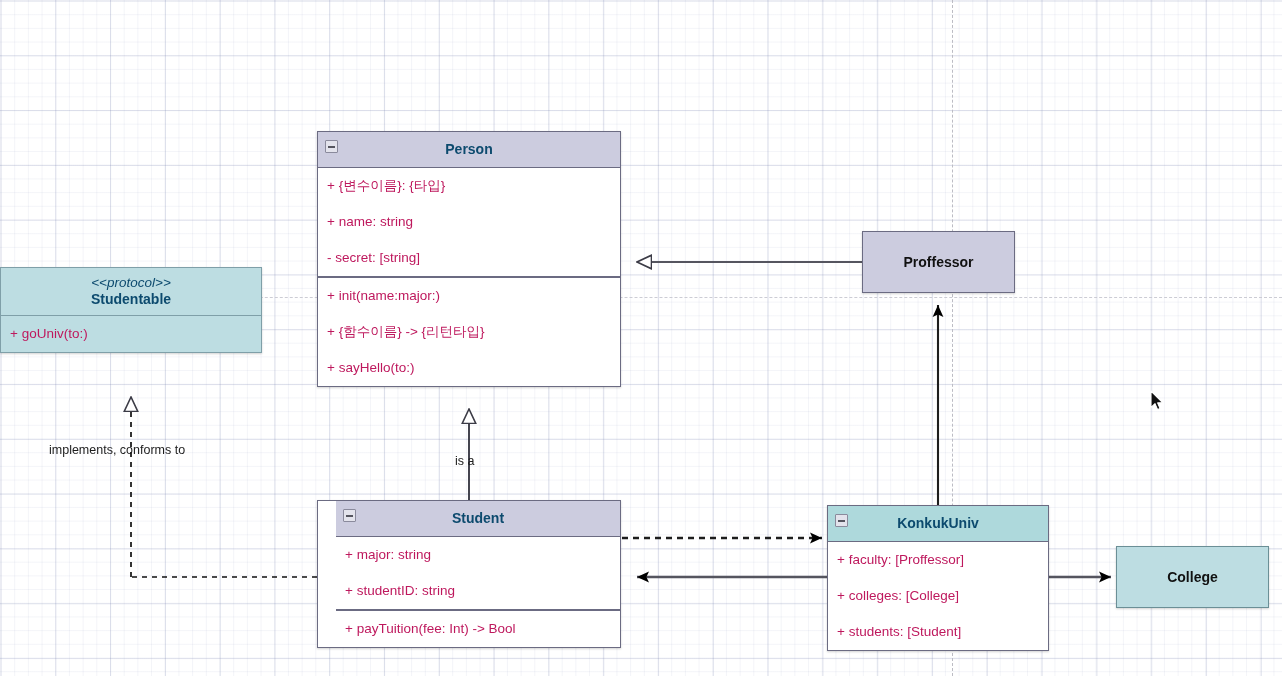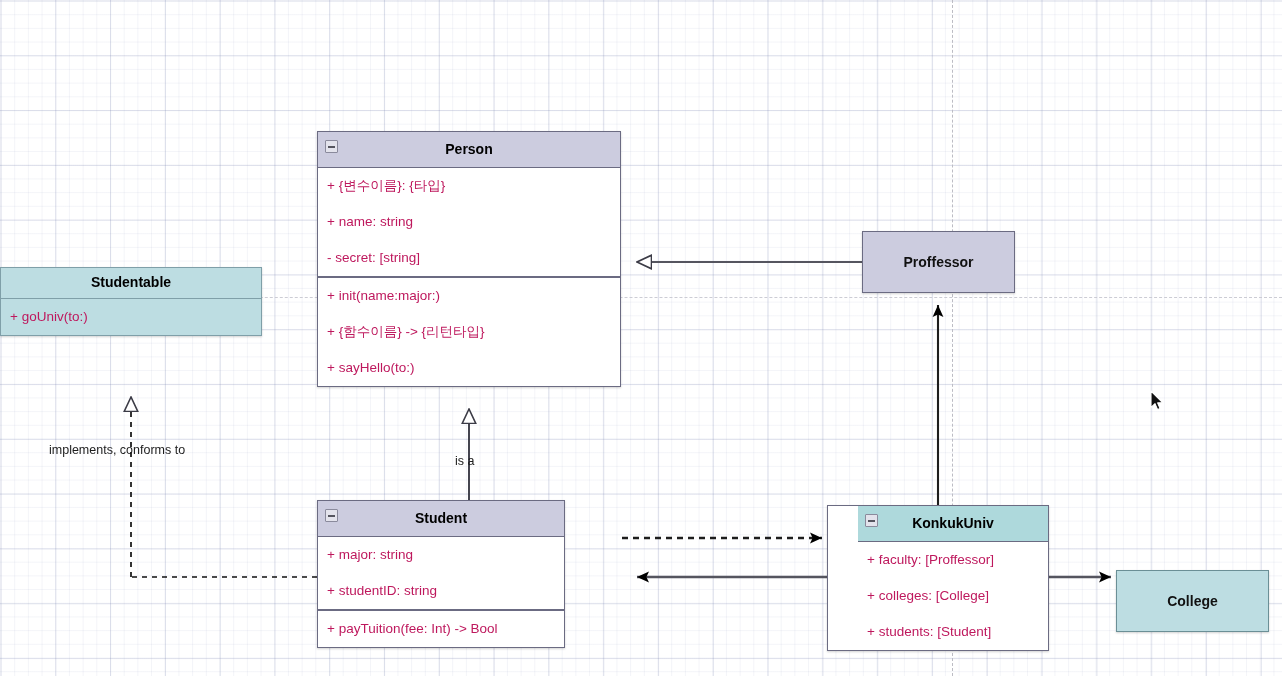--- a/index.html
+++ b/index.html
@@ -69,21 +69,21 @@
     border: 1px solid #6b6b82;
     background: #ffffff;
     box-shadow: 0 1px 2px rgba(0,0,0,0.18);
   }
   .node .hdr {
     position: relative;
     box-sizing: border-box;
     text-align: center;
     font-weight: bold;
     font-size: 14px;
-    color: #000000;
+    color: #0c4a6e;
     border-bottom: 1px solid #6b6b82;
     padding: 9px 4px 9px 4px;
     line-height: 17px;
   }
   .node.lav .hdr { background: #ccccdf; }
   .node.teal .hdr { background: #aed9dc; }
   .node.plain-lav { background: #ccccdf; }
   .node.plain-teal { background: #bddde2; }
 
   .node .collapse {
@@ -199,20 +199,21 @@
     <g>
       <path d="M1049,577 L1111,577" fill="none" stroke="#55555f" stroke-width="2.3" marker-end="url(#filledArrow)"></path>
     </g>
   </svg>
 
   <div class="edge-label" style="left:49px; top:443px;">implements, conforms to</div>
   <div class="edge-label" style="left:455px; top:454px;">is a</div>
 
   <div class="node" id="n-studentable" style="left:0px; top:267px; width:262px; border-color:#7f9fa8;">
     <div class="hdr proto-hdr">
+      <span class="stereotype">&lt;&lt;protocol&gt;&gt;</span>
       <span>Studentable</span>
     </div>
     <div class="compartment proto-body">
       <div class="member">+ goUniv(to:)</div>
     </div>
   </div>
 
   <div class="node lav" id="n-person" style="left:317px; top:131px; width:304px;">
     <div class="hdr">
       <span class="collapse"></span>
@@ -227,47 +228,47 @@
       <div class="member">+ init(name:major:)</div>
       <div class="member">+ {함수이름} -&gt; {리턴타입}</div>
       <div class="member">+ sayHello(to:)</div>
     </div>
   </div>
 
   <div class="node plain-lav" id="n-proffessor" style="left:862px; top:231px; width:153px; height:62px;">
     <div class="plain-label">Proffessor</div>
   </div>
 
-  <div class="node lav" id="n-student" style="left:317px; top:500px; width:248px;">
+  <div class="node lav" id="n-student" style="left:317px; top:500px; width:304px;padding-left:18px;">
     <div class="hdr">
       <span class="collapse"></span>
       <span>Student</span>
     </div>
     <div class="compartment">
       <div class="member">+ major: string</div>
       <div class="member">+ studentID: string</div>
     </div>
     <div class="compartment div-top">
       <div class="member">+ payTuition(fee: Int) -&gt; Bool</div>
     </div>
   </div>
 
-  <div class="node teal" id="n-konkuk" style="left:827px; top:505px; width:222px; border-color:#6b6b82;padding-left:30px;">
+  <div class="node teal" id="n-konkuk" style="left:827px; top:505px; width:222px; border-color:#6b6b82;">
     <div class="hdr">
       <span class="collapse"></span>
       <span>KonkukUniv</span>
     </div>
     <div class="compartment">
       <div class="member">+ faculty: [Proffessor]</div>
       <div class="member">+ colleges: [College]</div>
       <div class="member">+ students: [Student]</div>
     </div>
   </div>
 
-  <div class="node plain-teal" id="n-college" style="left:1116px; top:570px; width:153px; height:62px; border-color:#6b8f96;">
+  <div class="node plain-teal" id="n-college" style="left:1116px; top:546px; width:153px; height:62px; border-color:#6b8f96;">
     <div class="plain-label">College</div>
   </div>
 
   <svg id="cursor" style="left:1150px; top:390px;" viewBox="0 0 14 21">
     <path d="M1,1 L1,17.5 L5,13.7 L7.6,19.6 L10.1,18.5 L7.6,12.9 L12.6,12.6 Z" fill="#111111" stroke="#ffffff" stroke-width="1.1" stroke-linejoin="round"></path>
   </svg>
 
 </div>
 
 </body></html>

